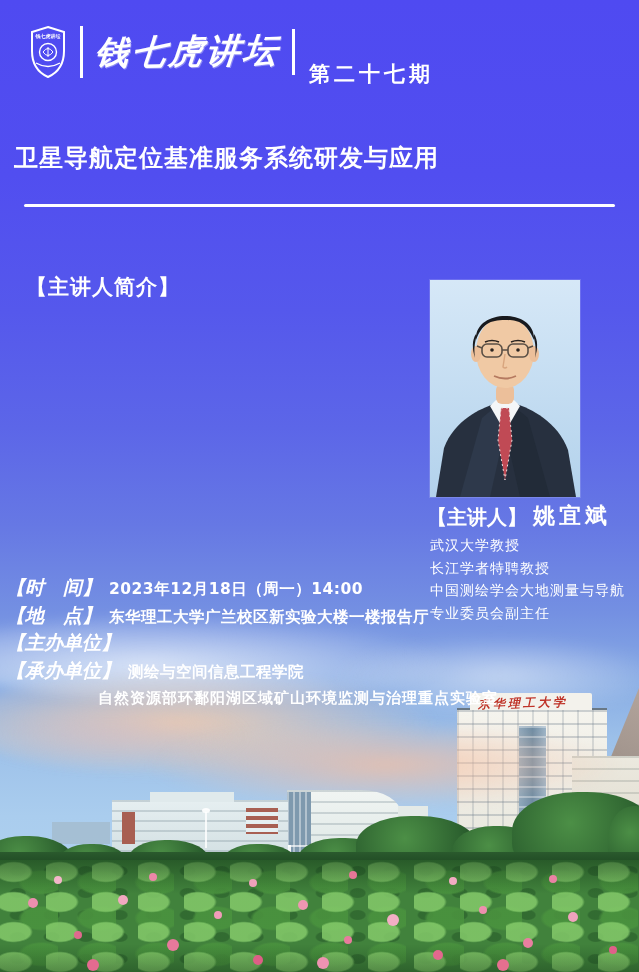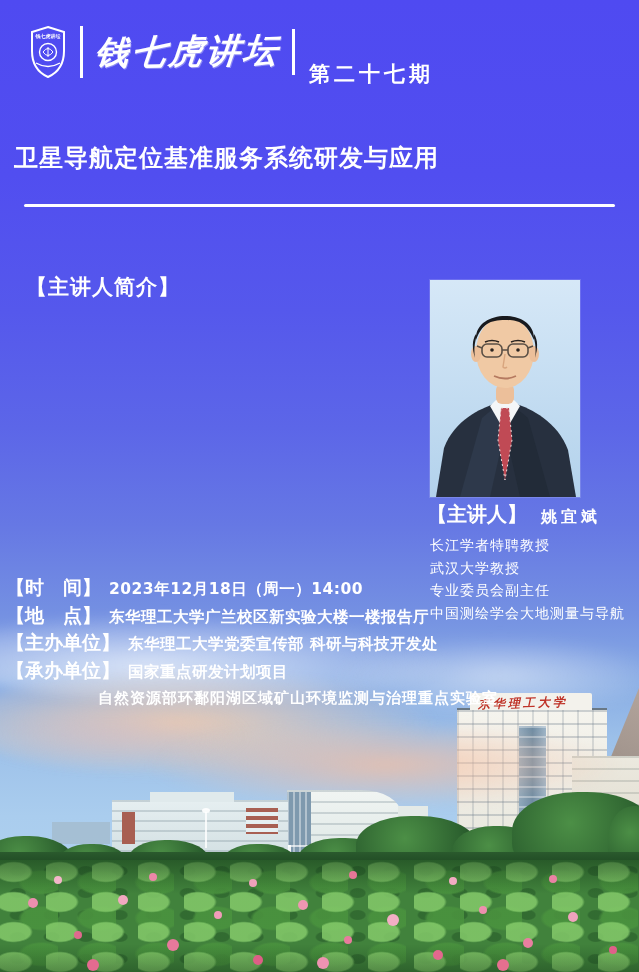--- a/index.html
+++ b/index.html
@@ -31,27 +31,27 @@
   .title-underline{position:absolute; top:204px; left:24px; width:591px; height:3px; background:#fff; border-radius:2px; z-index:6;}
   
   .intro-heading{position:absolute; top:261px; left:26px; font-size:21px; font-weight:700; letter-spacing:1px; z-index:6;margin-top:12px;}
   .intro-body{position:absolute; top:295px; left:28px; width:378px; z-index:6;}
   .intro-body p{margin:0; font-size:14.5px; line-height:19.6px; letter-spacing:1.2px; text-align:justify; text-indent:2em; font-weight:500;}
   
   .photo{position:absolute; left:430px; top:280px; width:150px; height:217px; z-index:6; box-shadow:0 0 0 1px rgba(255,255,255,.15);}
   
   .speaker-line{position:absolute; left:427px; top:501px; display:flex; align-items:flex-end; z-index:6; white-space:nowrap;}
   .speaker-label{font-size:20px; font-weight:800;}
-  .speaker-name{font-size:16px; font-weight:700; letter-spacing:4px; margin-left:14px;font-family:Liberation Serif, serif;}
+  .speaker-name{font-size:22px; font-weight:700; letter-spacing:4px; margin-left:6px;font-family:Liberation Serif, serif;}
   .speaker-titles{position:absolute; left:430px; top:534px; z-index:6;}
   .speaker-titles div{font-size:14px; line-height:22.5px; letter-spacing:1px; font-weight:500; white-space:nowrap;}
   
   .details{position:absolute; left:6px; top:575px; z-index:6;}
   .detail-row{display:flex; align-items:baseline; height:20px; margin-bottom:7.5px; white-space:nowrap;}
-  .detail-label{font-size:19px; font-weight:800; letter-spacing:0;}
+  .detail-label{font-size:19px; font-weight:800; letter-spacing:0;font-style:italic;}
   .detail-value{font-size:15.5px; font-weight:600; margin-left:8px; letter-spacing:.5px;}
   .extra-orgs{position:absolute; left:98px; top:687px; z-index:6;}
   .extra-orgs div{font-size:15px; line-height:23.5px; font-weight:700; letter-spacing:1px; white-space:nowrap;}
   
   .campus{position:absolute; inset:0; z-index:1;}
   .campus *{position:absolute;}
   .cloud{border-radius:50%;}
   .c1{left:-60px; top:612px; width:520px; height:90px; background:radial-gradient(ellipse at 40% 60%, rgba(255,255,255,.7), rgba(255,255,255,0) 70%); filter:blur(6px);}
   .c2{left:-40px; top:668px; width:480px; height:110px; background:radial-gradient(ellipse at 45% 50%, rgba(248,206,170,.85), rgba(248,206,170,0) 70%); filter:blur(5px);}
   .c3{left:150px; top:722px; width:470px; height:85px; background:radial-gradient(ellipse at 50% 50%, rgba(246,190,160,.75), rgba(246,190,160,0) 72%); filter:blur(6px);}
@@ -234,41 +234,40 @@
       <path d="M75,74 L73,87 q2,2 4,0" stroke="#d8a57e" stroke-width="1.4" fill="none"></path>
       <path d="M64,96 q11,5 22,0" stroke="#b57a60" stroke-width="1.8" fill="none"></path>
     </svg>
   </div>
 
   <div class="speaker-line">
     <span class="speaker-label">【主讲人】</span>
     <span class="speaker-name">姚宜斌</span>
   </div>
   <div class="speaker-titles">
+    <div>武汉大学教授</div>
     <div>长江学者特聘教授</div>
-    <div>武汉大学教授</div>
+    <div>中国测绘学会大地测量与导航</div>
     <div>专业委员会副主任</div>
-    <div>中国测绘学会大地测量与导航</div>
   </div>
 
   <div class="details">
     <div class="detail-row">
       <span class="detail-label">【时　间】</span>
       <span class="detail-value">2023年12月18日（周一）14:00</span>
     </div>
     <div class="detail-row">
       <span class="detail-label">【地　点】</span>
       <span class="detail-value">东华理工大学广兰校区新实验大楼一楼报告厅</span>
     </div>
     <div class="detail-row">
       <span class="detail-label">【主办单位】</span>
-      <span class="detail-value">东华理工大学党委宣传部 科研与科技开发处</span>
     </div>
     <div class="detail-row">
       <span class="detail-label">【承办单位】</span>
-      <span class="detail-value">国家重点研发计划项目</span>
+      <span class="detail-value">测绘与空间信息工程学院</span>
     </div>
   </div>
   <div class="extra-orgs">
     <div>自然资源部环鄱阳湖区域矿山环境监测与治理重点实验室</div>
   </div>
 
 </div>
 
 </body></html>

